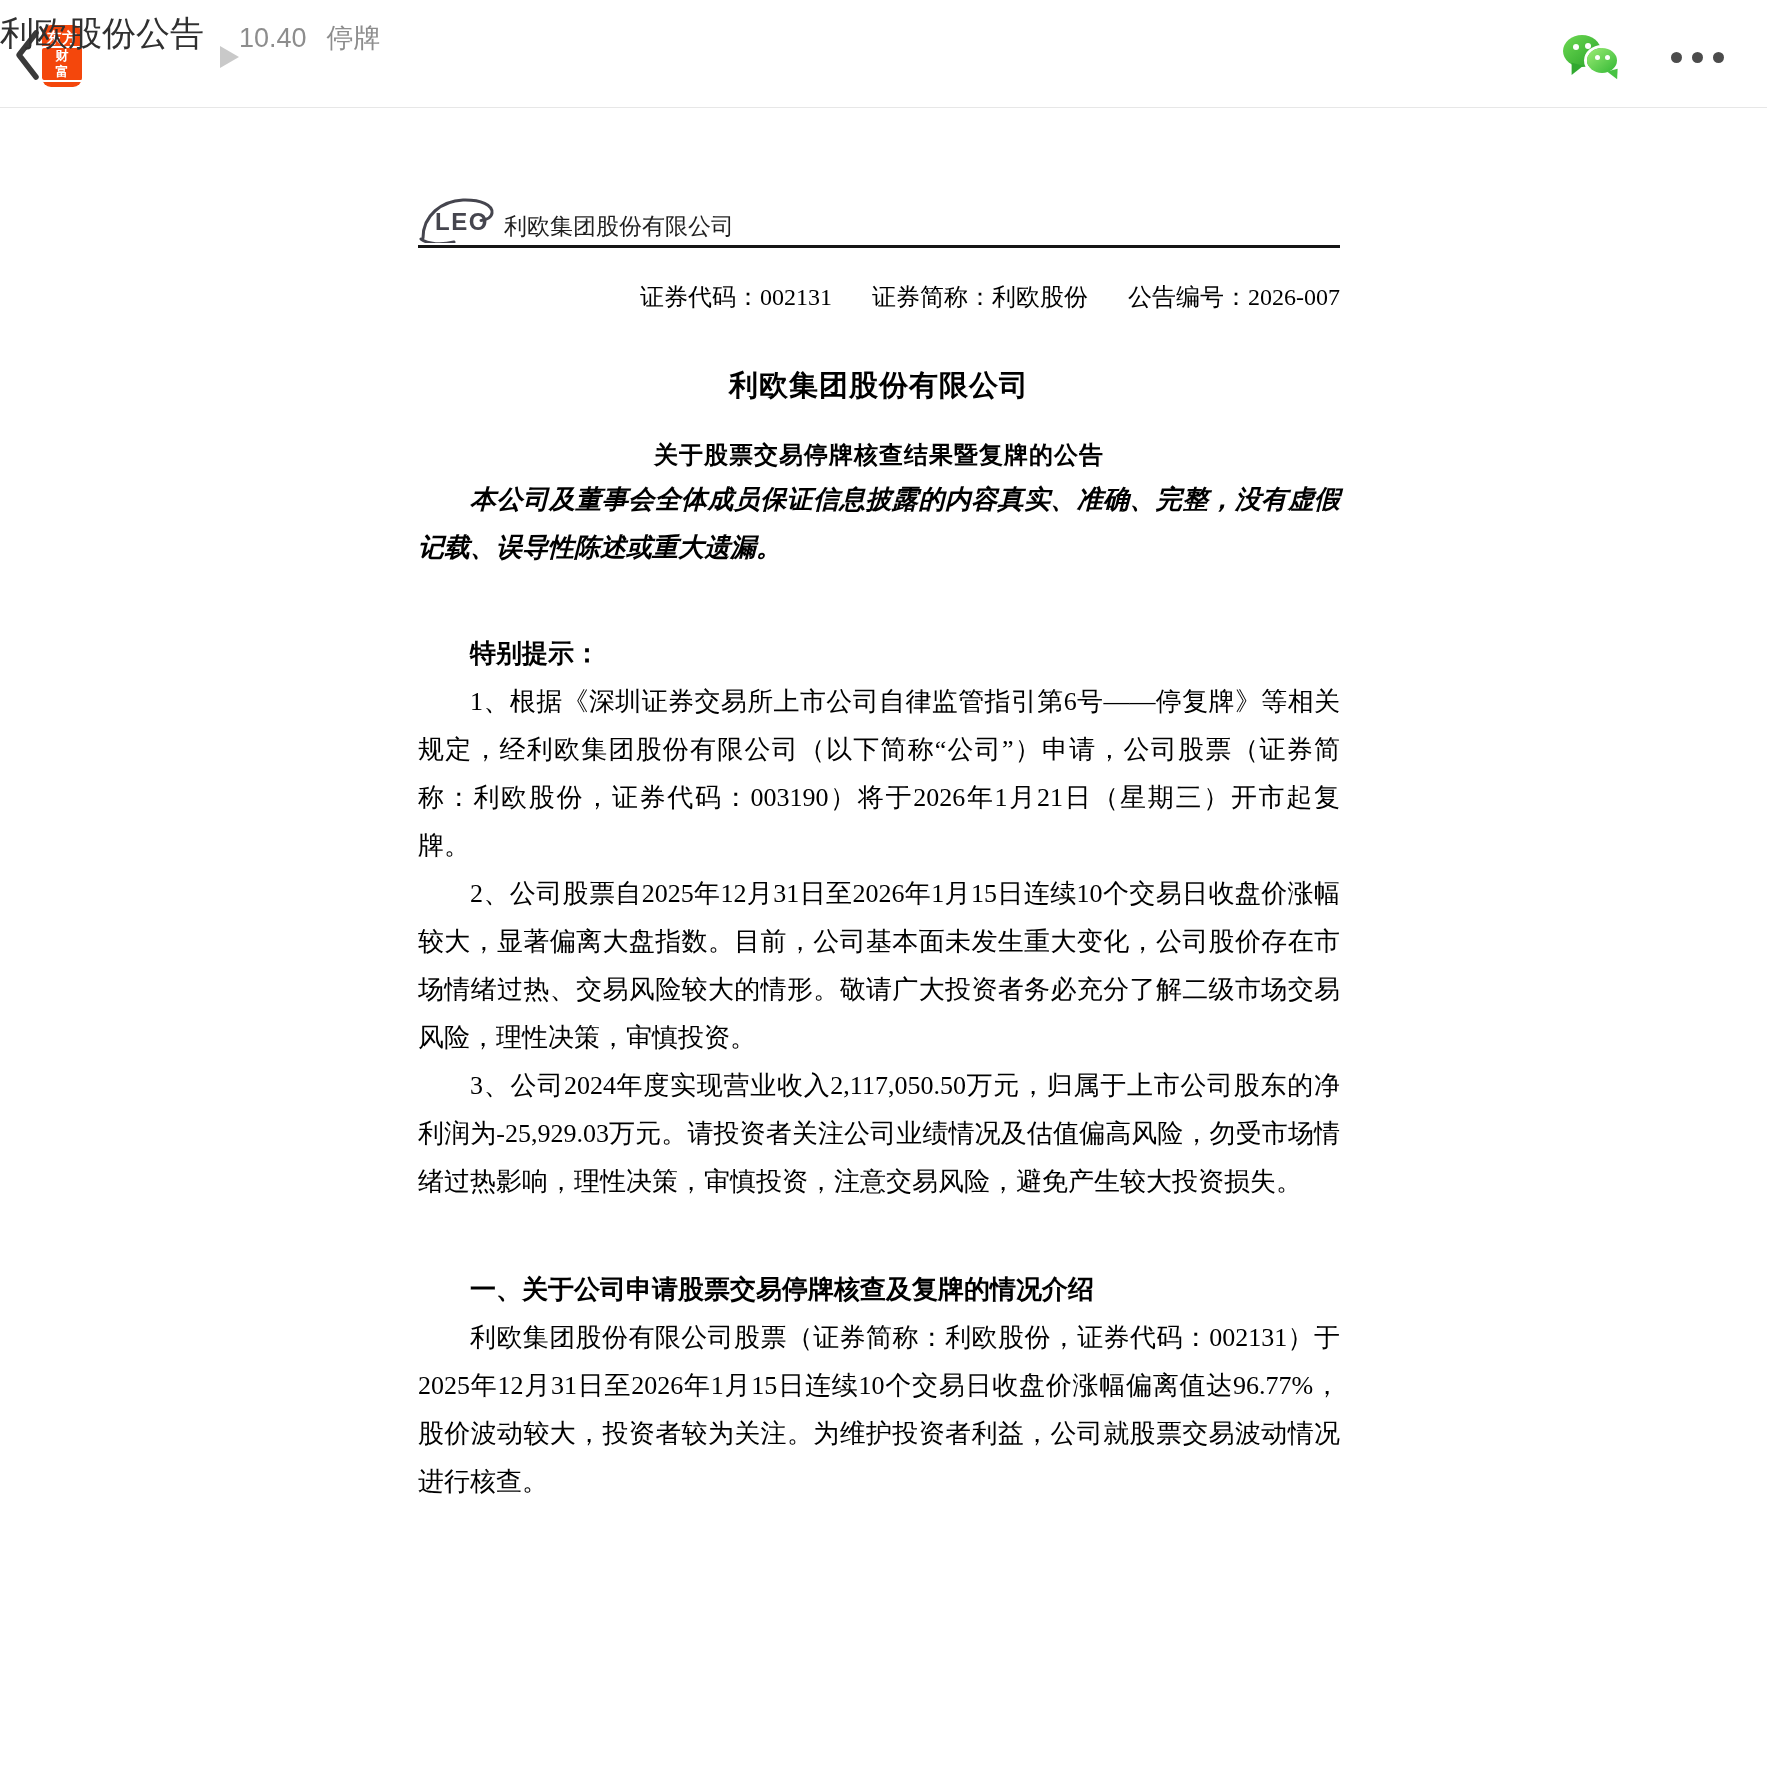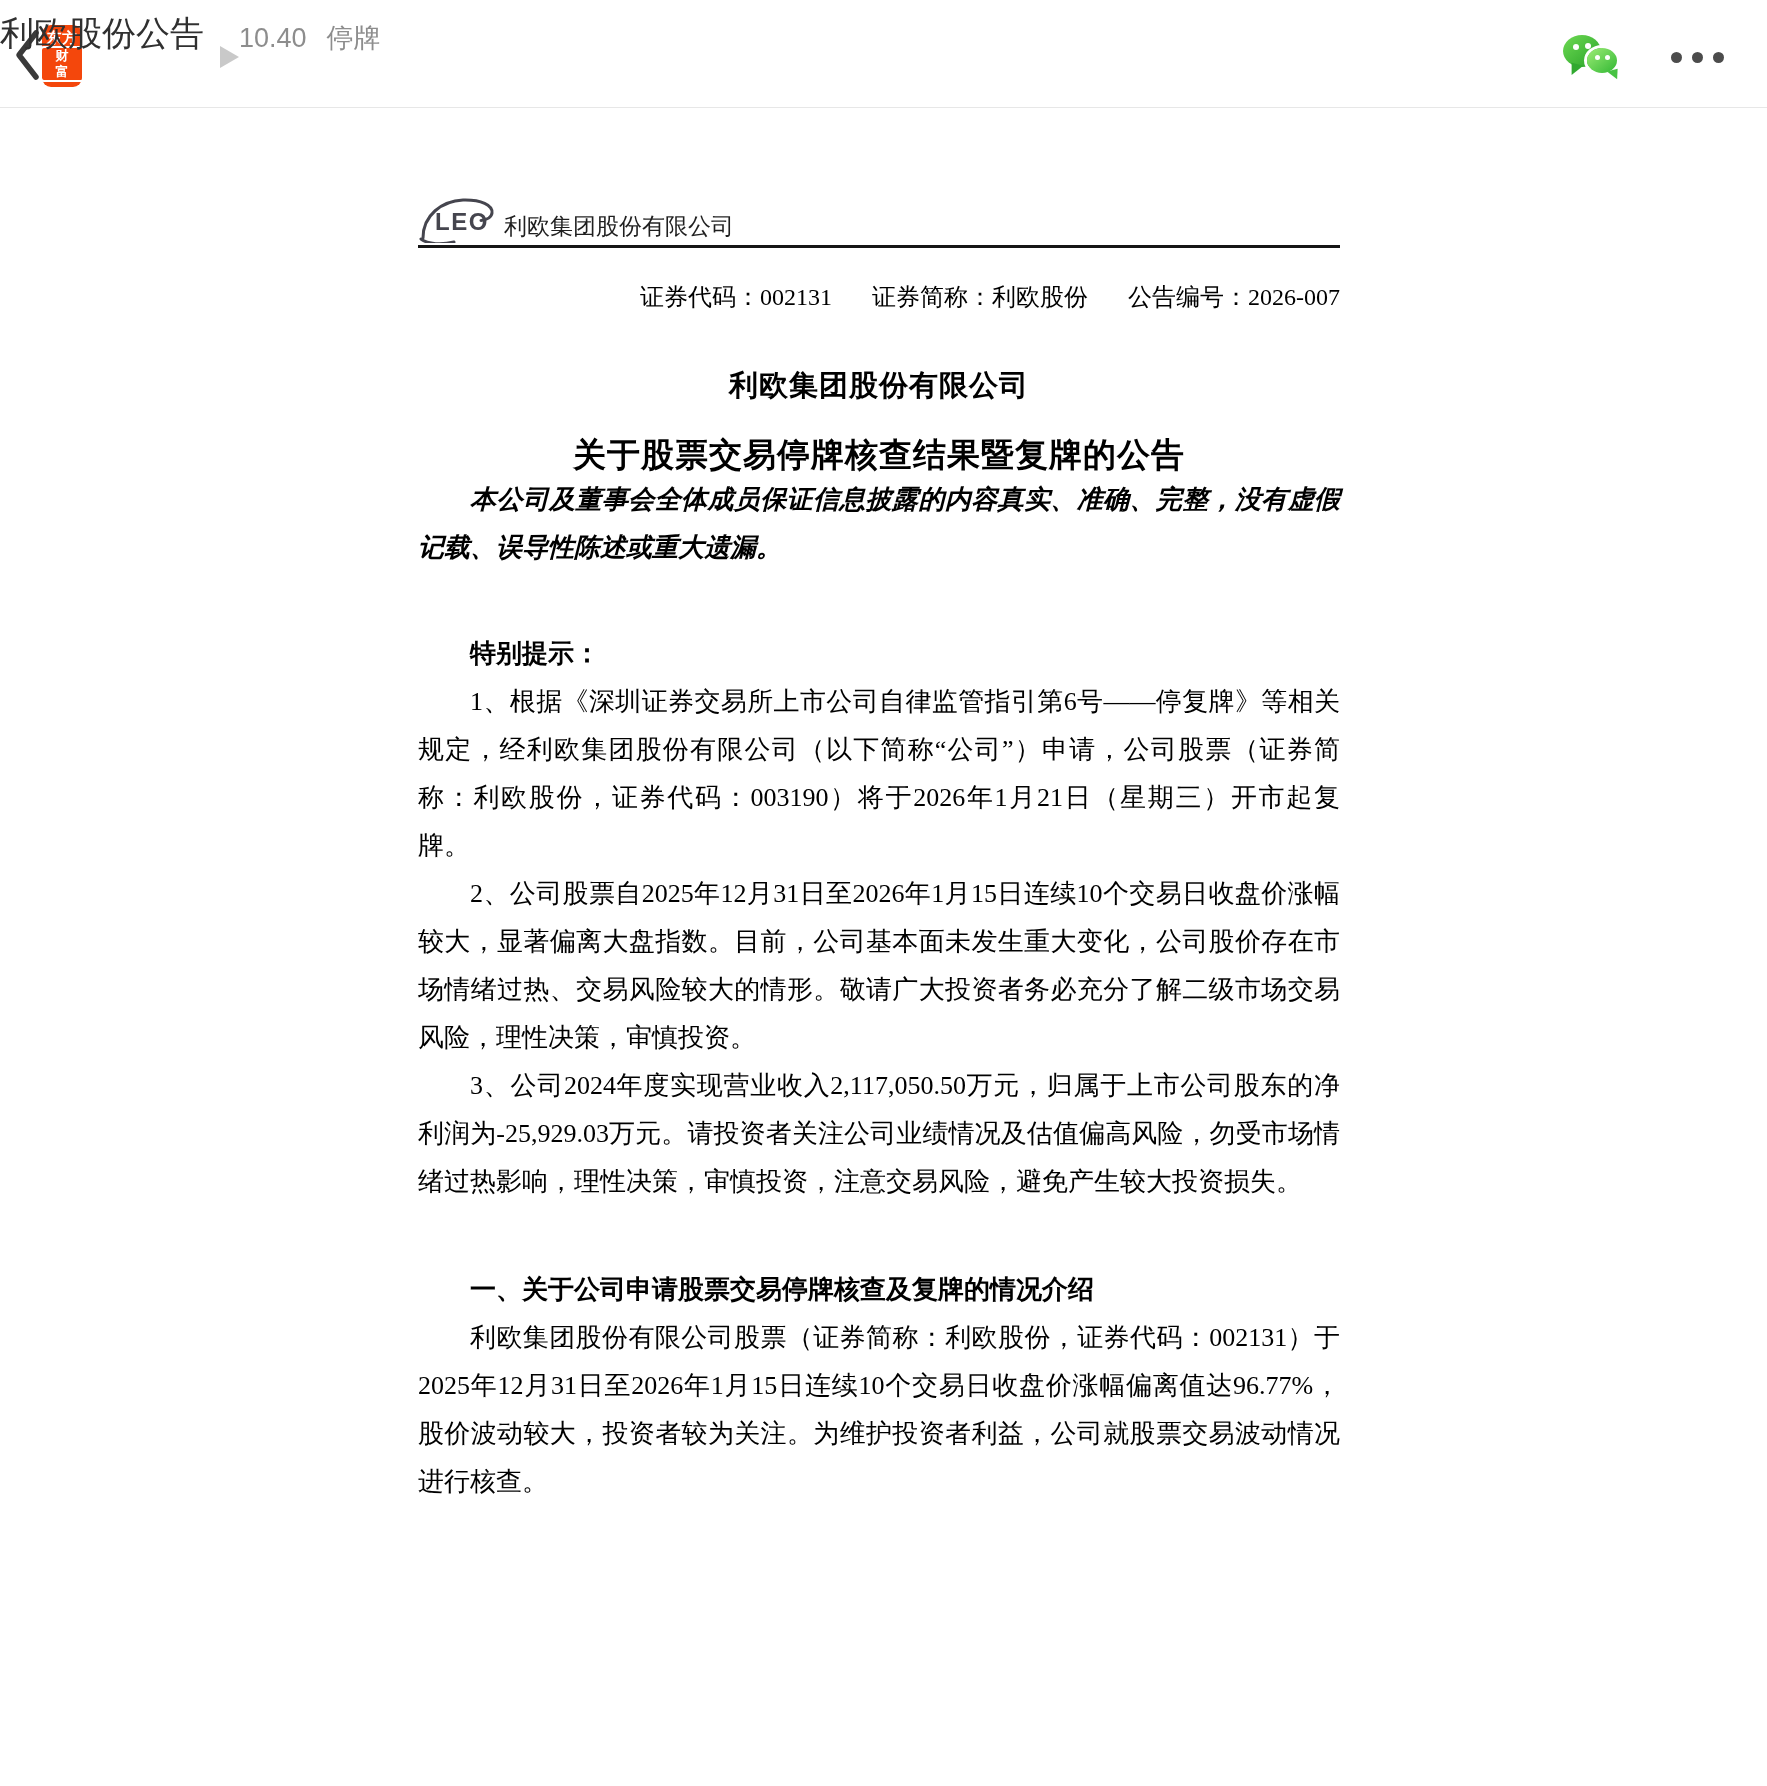--- a/index.html
+++ b/index.html
@@ -39,21 +39,21 @@
   .more-btn i{width:11px;height:11px;border-radius:50%;background:#4c4c4c;display:block;}
 
   
   .doc{position:absolute;left:418px;top:107px;width:922px;color:#111;
        font-family:"Liberation Serif","DejaVu Serif",serif;font-size:26px;line-height:48px;}
   .leo-row{margin-top:88px;height:48px;display:flex;align-items:flex-end;}
   .leo-name{font-size:23px;line-height:26px;color:#1f1f1f;margin-left:6px;margin-bottom:3px;}
   .doc-rule{margin-top:2px;border-top:3px solid #151515;height:0;}
   .meta-row{margin-top:34px;display:flex;justify-content:flex-end;font-size:24px;line-height:30px;color:#000;gap:40px;}
   .doc-title1{margin-top:52px;text-align:center;font-size:29px;font-weight:bold;line-height:42px;color:#000;letter-spacing:1px;}
-  .doc-title2{margin-top:28px;text-align:center;font-size:33px;font-weight:bold;line-height:42px;color:#000;letter-spacing:1px;}
+  .doc-title2{margin-top:28px;text-align:center;font-size:24px;font-weight:bold;line-height:42px;color:#000;letter-spacing:1px;}
   .disclaimer{margin-top:44px;font-weight:bold;font-style:italic;text-indent:2em;text-align:justify;color:#000;}
   .special{margin-top:58px;font-weight:bold;text-indent:2em;color:#000;}
   .doc p.body{margin:0;text-indent:2em;text-align:justify;color:#000;}
   .sec-head{margin-top:60px;font-weight:bold;text-indent:2em;color:#000;}
 </style>
 </head>
 <body>
 
 <div id="screen">
 

